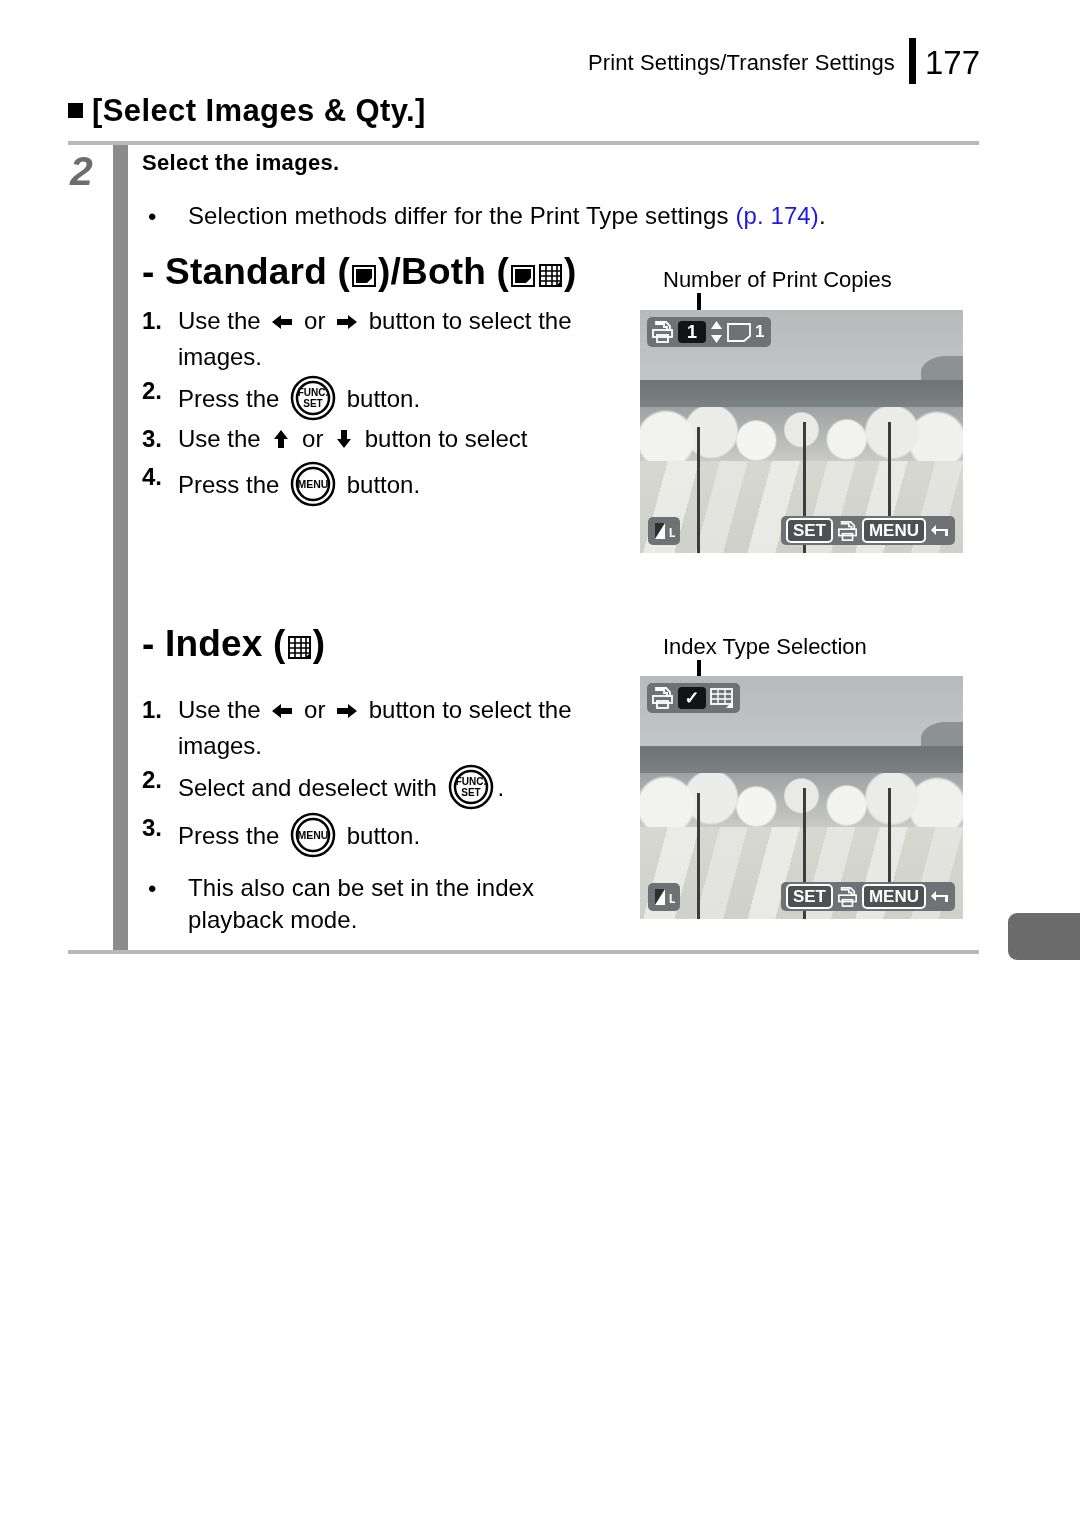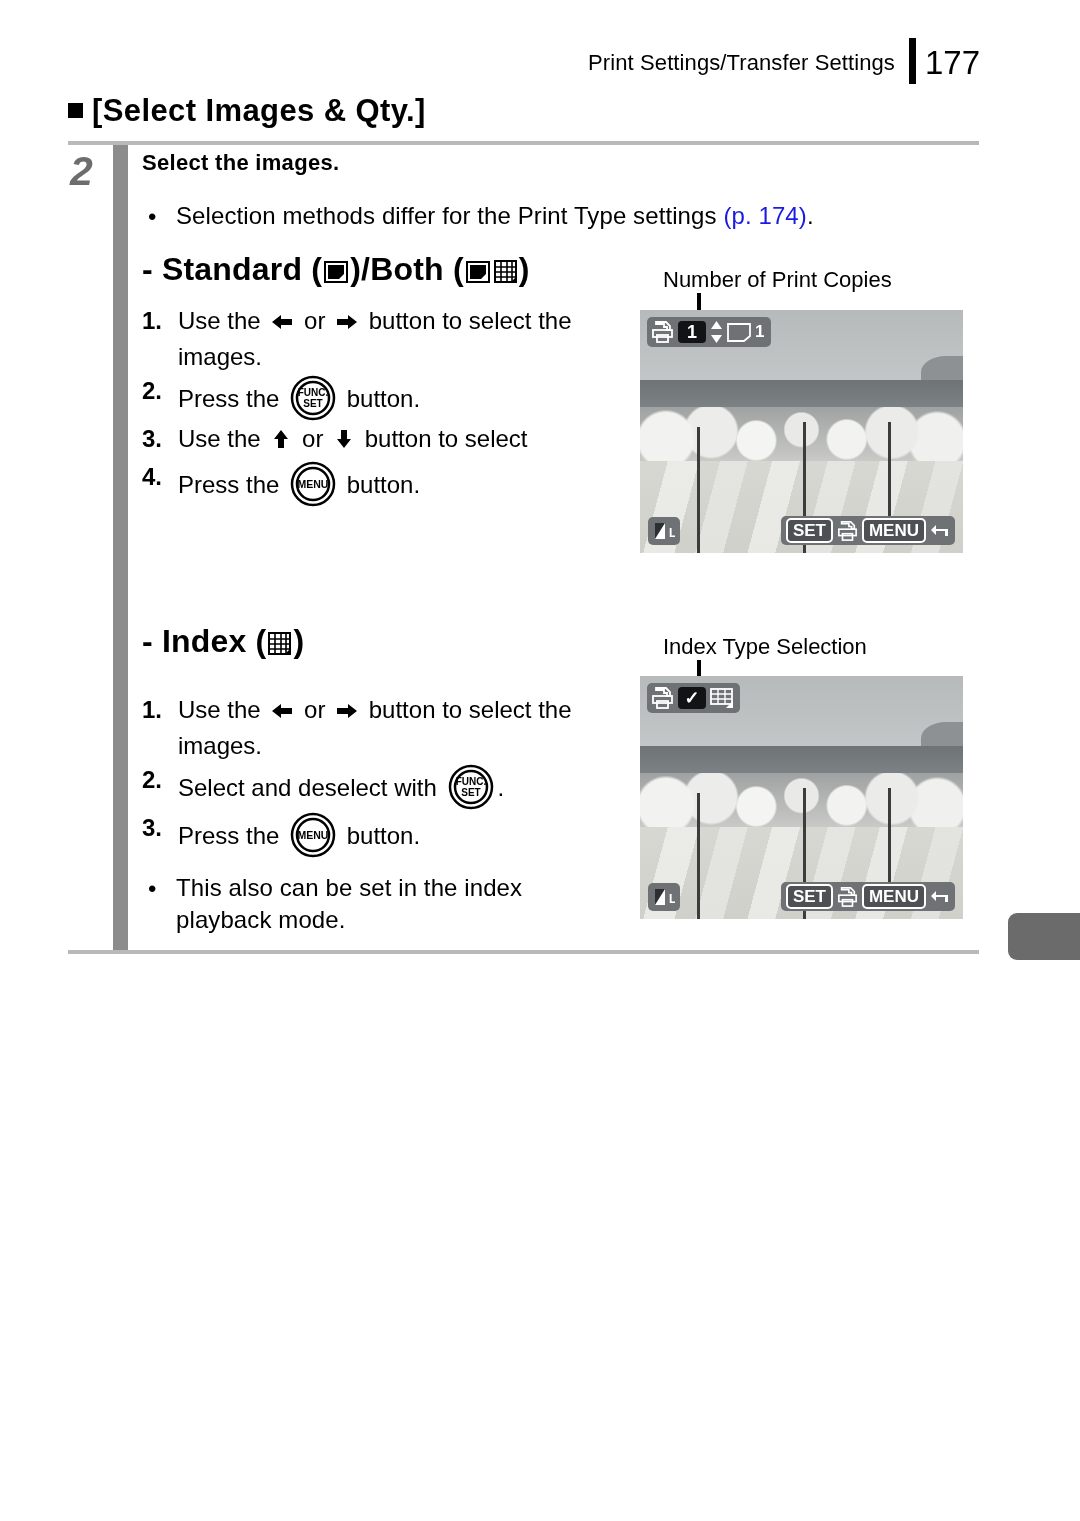--- a/index.html
+++ b/index.html
@@ -118,27 +118,27 @@
     letter-spacing: 0.1px;
   }
   .bullet-line .dot {
     position: absolute;
     left: 0;
     top: 1px;
     font-size: 24px;
   }
   .bullet-line .txt {
     display: block;
-    margin-left: 28px;
+    margin-left: 40px;
   }
   .link-blue { color: #1a1ae0; }
 
   .sub-heading {
     position: absolute;
-    font-size: 32px;
+    font-size: 37px;
     font-weight: bold;
     letter-spacing: 0.2px;
     white-space: nowrap;
   }
 
   .num-list {
     position: absolute;
     font-size: 24px;
     line-height: 1.36;
   }

